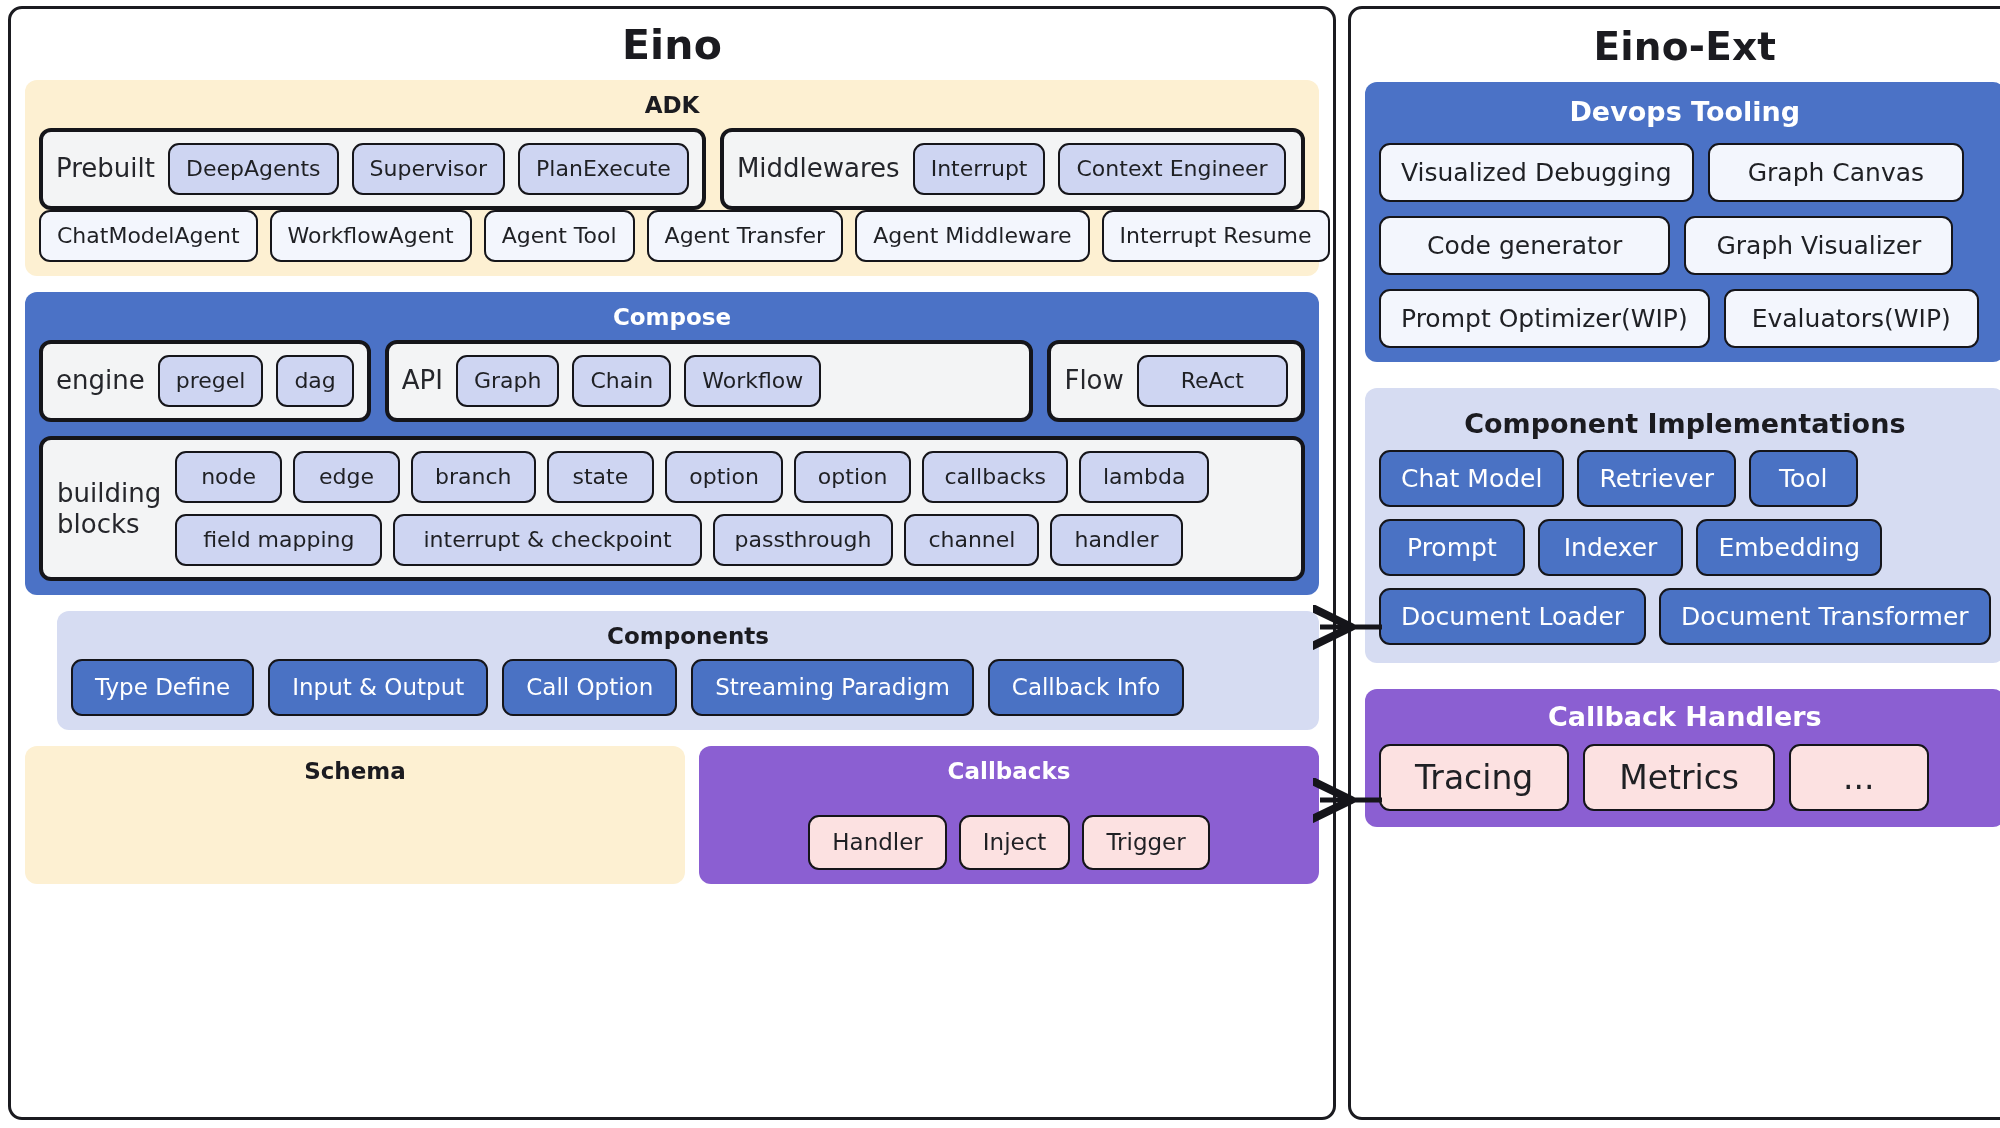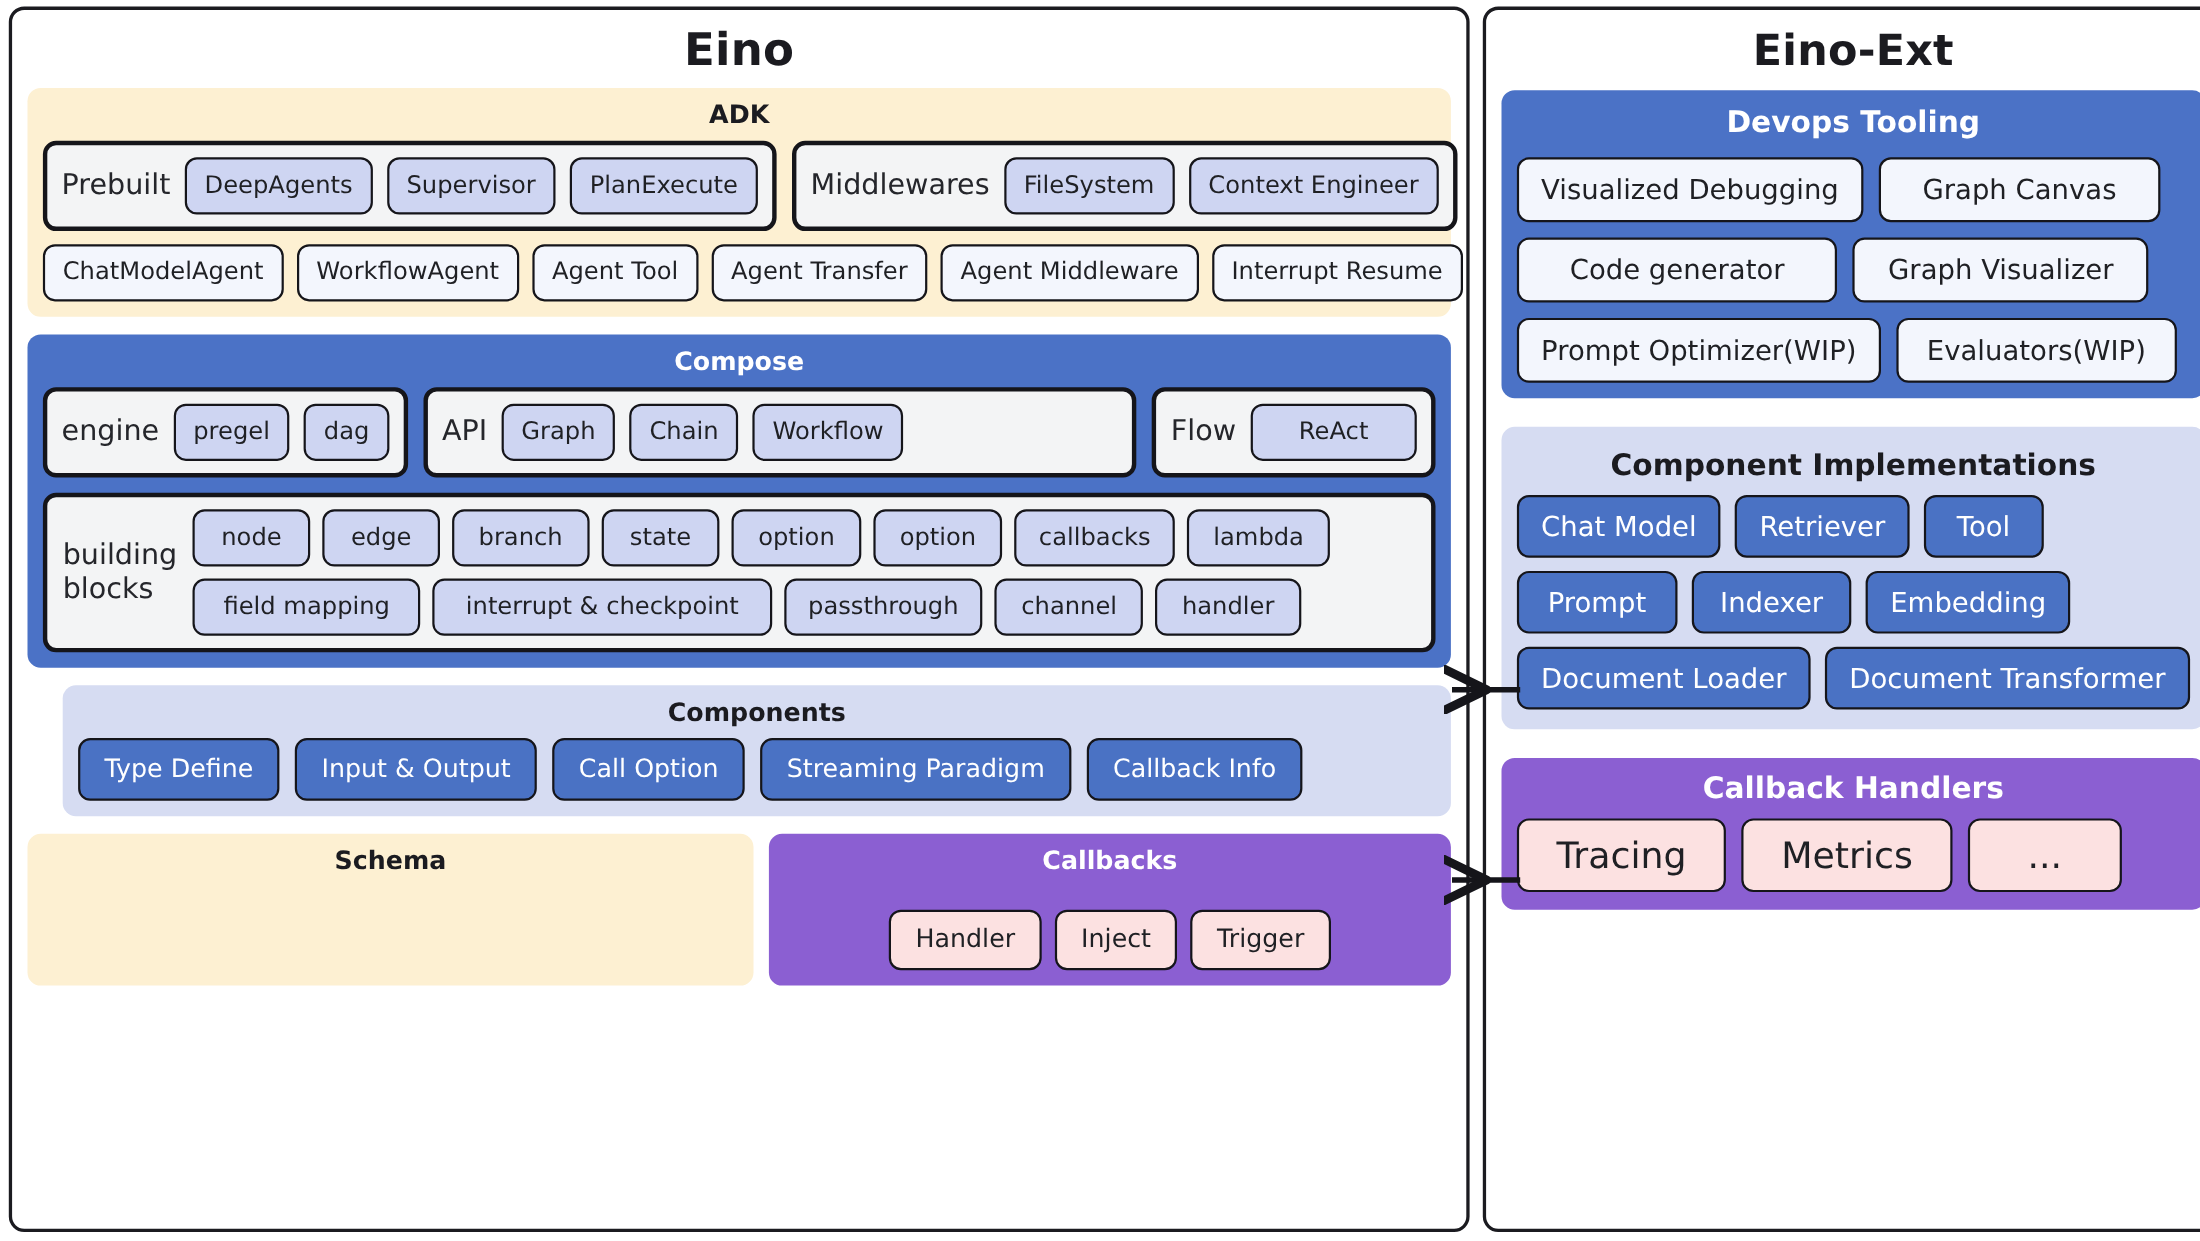--- a/index.html
+++ b/index.html
@@ -89,21 +89,21 @@
   }
   .group-label {
     font-size: 26px;
     color: #25262b;
     white-space: nowrap;
     line-height: 1.05;
   }
 
   
   .adk { background: #fdf0d2; }
-  .adk-top { display:flex; gap: 14px; margin-bottom: 12px; }
+  .adk-top { display:flex; gap: 14px; }
   .adk-top .group:first-child { flex: 0 0 auto; }
   .adk-bottom { display:flex; gap: 12px; align-items: flex-end; }
   .adk-bottom .chip { flex: 0 0 auto; }
 
   
   .compose { background: #4b72c6; margin-top: 16px; }
   .compose-top { display:flex; gap: 14px; margin-bottom: 14px; }
   .bb {
     border: 4px solid #15151a;
     border-radius: 12px;
@@ -166,21 +166,21 @@
 
       <div class="adk-top">
         <div class="group">
           <span class="group-label">Prebuilt</span>
           <span class="chip lav">DeepAgents</span>
           <span class="chip lav">Supervisor</span>
           <span class="chip lav">PlanExecute</span>
         </div>
         <div class="group" style="flex:1">
           <span class="group-label">Middlewares</span>
-          <span class="chip lav">FileSystem</span>
+          <span class="chip lav">Interrupt</span>
           <span class="chip lav">Context Engineer</span>
         </div>
       </div>
 
       <div class="adk-bottom">
         <span class="chip white">ChatModelAgent</span>
         <span class="chip white">WorkflowAgent</span>
         <span class="chip white">Agent Tool</span>
         <span class="chip white">Agent Transfer</span>
         <span class="chip white">Agent Middleware</span>

